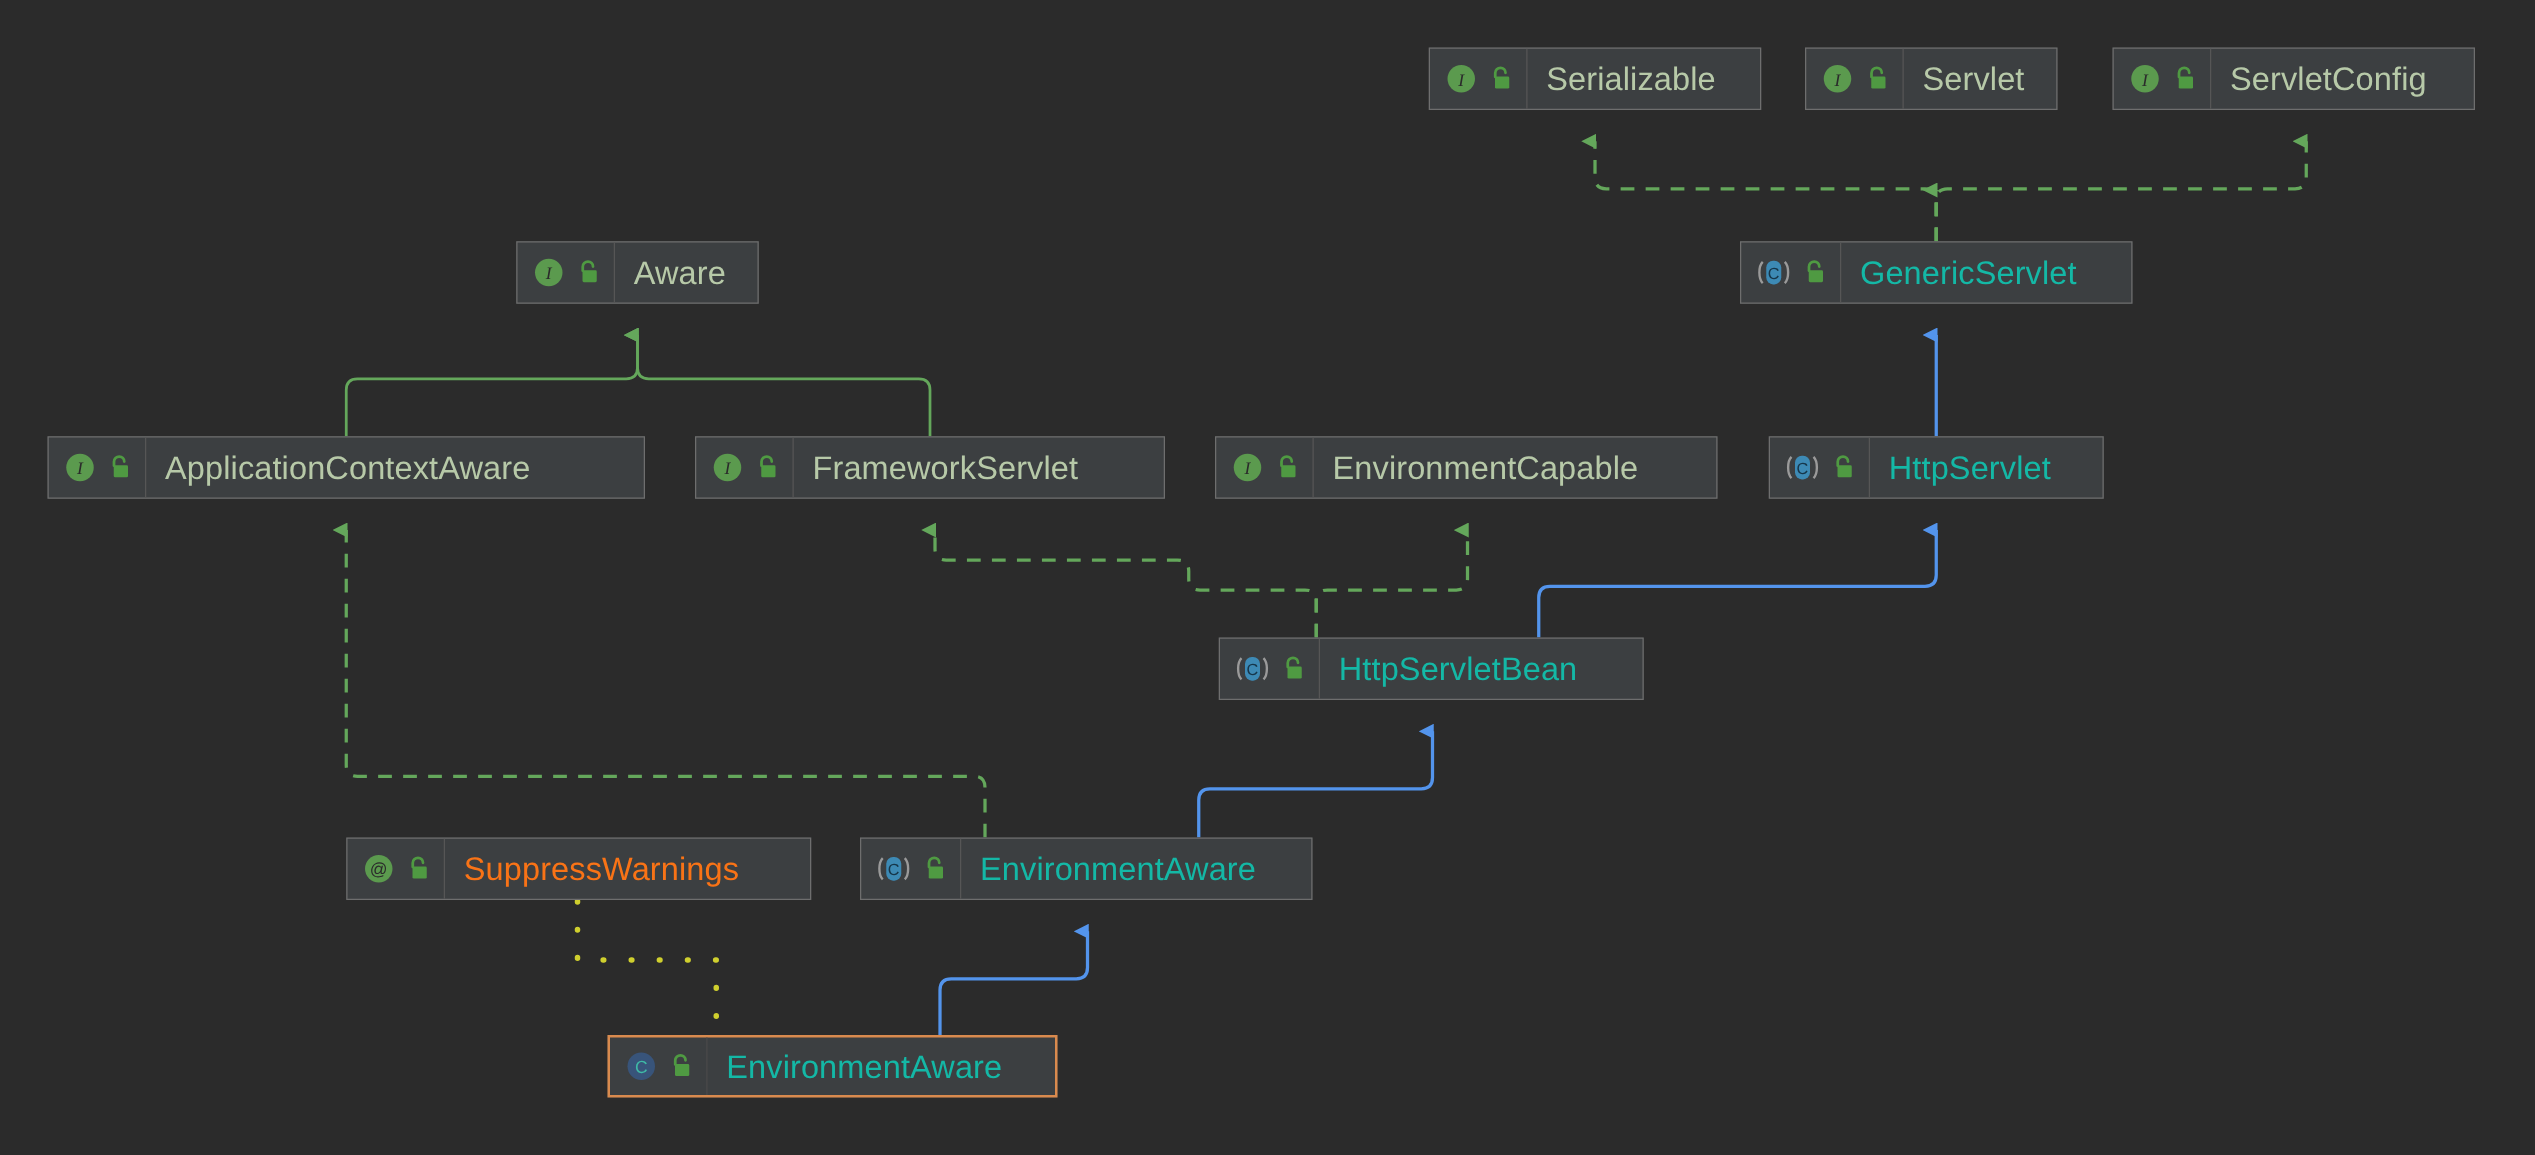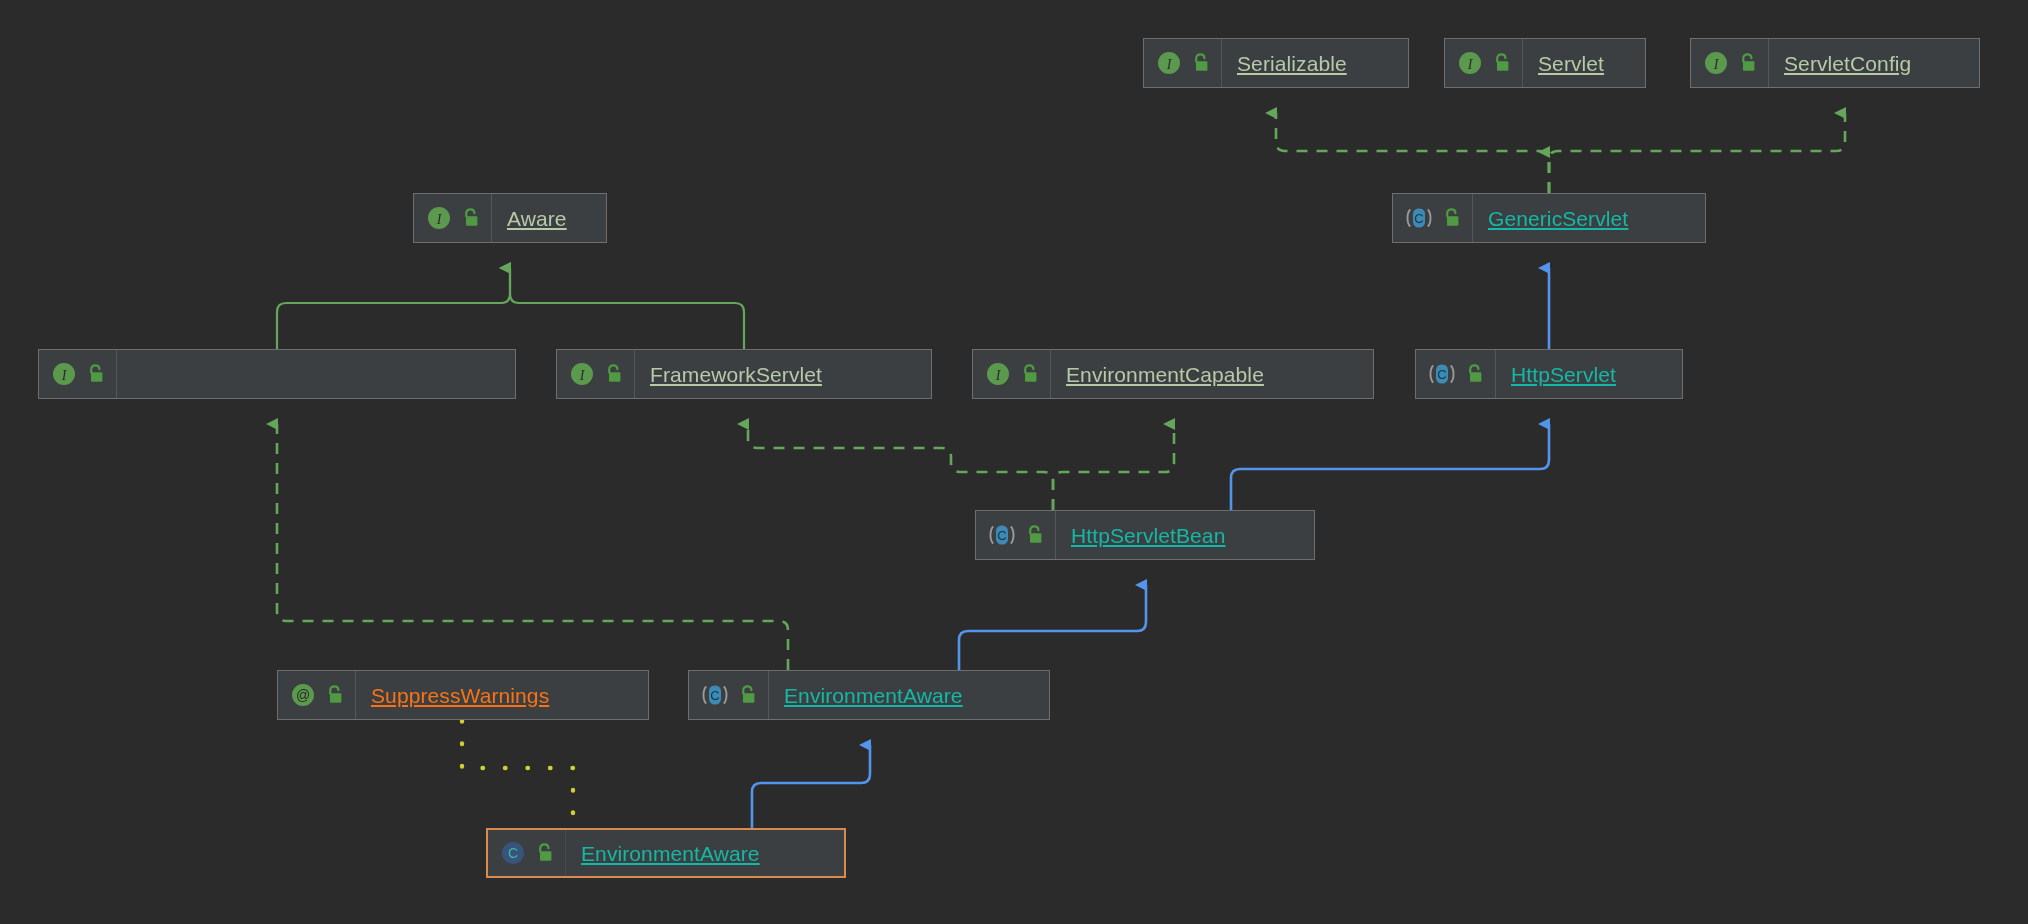--- a/index.html
+++ b/index.html
@@ -43,24 +43,23 @@
     padding: 0 11px 0 12px;
     height: 100%;
     box-sizing: border-box;
     border-right: 1px solid #565656;
   }
   .node.selected .node-gutter {
     border-right: 1px solid #4a4a4a;
   }
   .node-label {
     padding: 0 16px 0 15px;
-    font-size: 21px;
+    font-size: 26px;
     line-height: 1;
     letter-spacing: 0.1px;
-    text-decoration: underline;
   }
   .lbl-iface   { color: #b7c9a8; }
   .lbl-anno    { color: #f97316; }
   .lbl-class   { color: #14b8a6; }
   .type-icon { display:block; }
   .vis-icon  { display:block; }
 </style>
 </head>
 <body>
 
@@ -198,20 +197,21 @@
           <svg class="type-icon" width="26" height="26" viewBox="0 0 26 26">
             <circle cx="13" cy="13" r="11" fill="#5b9a4e"></circle>
             <text x="13" y="18.5" text-anchor="middle" font-family="Liberation Serif, serif" font-size="14" font-style="italic" fill="#2b2b2b">I</text>
             <path d="M8.5 7.5 H17.5 M8.5 18.5 H17.5" stroke="#2b2b2b" stroke-width="0"></path>
           </svg>
           <svg class="vis-icon" width="20" height="22" viewBox="0 0 20 22">
             <path d="M6.2 9.5 V6.4 C6.2 3.9 8.1 2.3 10.4 2.3 C12.7 2.3 14.4 3.9 14.4 6.2" stroke="#4f9a42" stroke-width="2.2" fill="none" stroke-linecap="round"></path>
             <rect x="6.0" y="9.2" width="11.4" height="9.6" rx="1.1" fill="#4f9a42"></rect>
           </svg>
         </div>
+        <div class="node-label lbl-iface">ApplicationContextAware</div>
       </div>
       <div class="node" style="left: 556px; top: 349px; width: 376px;">
         <div class="node-gutter">
           <svg class="type-icon" width="26" height="26" viewBox="0 0 26 26">
             <circle cx="13" cy="13" r="11" fill="#5b9a4e"></circle>
             <text x="13" y="18.5" text-anchor="middle" font-family="Liberation Serif, serif" font-size="14" font-style="italic" fill="#2b2b2b">I</text>
             <path d="M8.5 7.5 H17.5 M8.5 18.5 H17.5" stroke="#2b2b2b" stroke-width="0"></path>
           </svg>
           <svg class="vis-icon" width="20" height="22" viewBox="0 0 20 22">
             <path d="M6.2 9.5 V6.4 C6.2 3.9 8.1 2.3 10.4 2.3 C12.7 2.3 14.4 3.9 14.4 6.2" stroke="#4f9a42" stroke-width="2.2" fill="none" stroke-linecap="round"></path>

